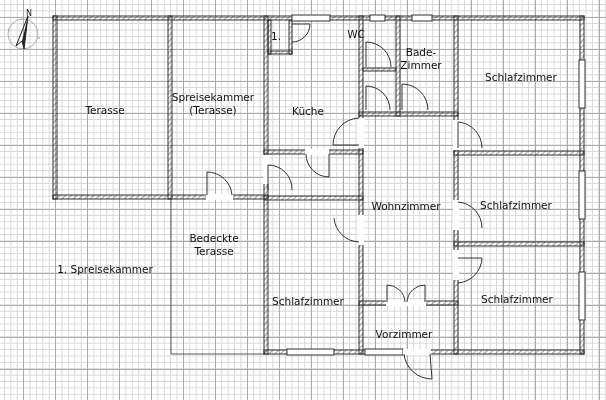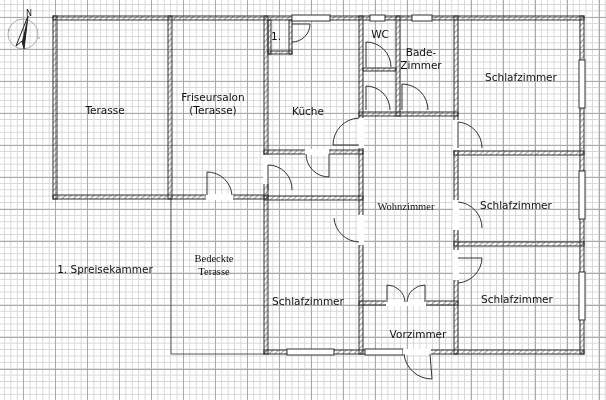--- a/index.html
+++ b/index.html
@@ -155,33 +155,33 @@
     <path d="M425 285 A18 18 0 0 0 407 302"></path>
 
     <rect x="403" y="349" width="28" height="6" fill="#fff" stroke="none"></rect>
     <line x1="430" y1="354" x2="432" y2="379"></line>
     <path d="M404 354 A28 28 0 0 0 432 379"></path>
   </g>
 </svg>
 
 <div class="label" style="left:105px;top:104px;">Terasse</div>
 <div class="label" style="left:213px;top:91px;">
-  <div>Friseursalon</div>
+  <div>Spreisekammer</div>
   <div>(Terasse)</div>
 </div>
 <div class="label" style="left:276px;top:30px;">1.</div>
 <div class="label" style="left:308px;top:105px;text-align:right;">Küche</div>
-<div class="label" style="left:380px;top:28px;">WC</div>
+<div class="label" style="left:356px;top:28px;">WC</div>
 <div class="label" style="left:421px;top:46px;">
   <div>Bade-</div>
   <div>Zimmer</div>
 </div>
 <div class="label" style="left:521px;top:71px;">Schlafzimmer</div>
-<div class="label" style="left:406px;top:200px;font-family:Liberation Serif, serif;">Wohnzimmer</div>
+<div class="label" style="left:406px;top:200px;">Wohnzimmer</div>
 <div class="label" style="left:516px;top:199px;">Schlafzimmer</div>
 <div class="label" style="left:105px;top:263px;text-align:right;">1. Spreisekammer</div>
-<div class="label" style="left:214px;top:252px;font-family:Liberation Serif, serif;">
+<div class="label" style="left:214px;top:232px;">
   <div>Bedeckte</div>
   <div>Terasse</div>
 </div>
 <div class="label" style="left:308px;top:295px;">Schlafzimmer</div>
 <div class="label" style="left:517px;top:293px;">Schlafzimmer</div>
-<div class="label" style="left:404px;top:328px;margin-left:14px;">Vorzimmer</div>
+<div class="label" style="left:404px;top:328px;">Vorzimmer</div>
 
 </body></html>

